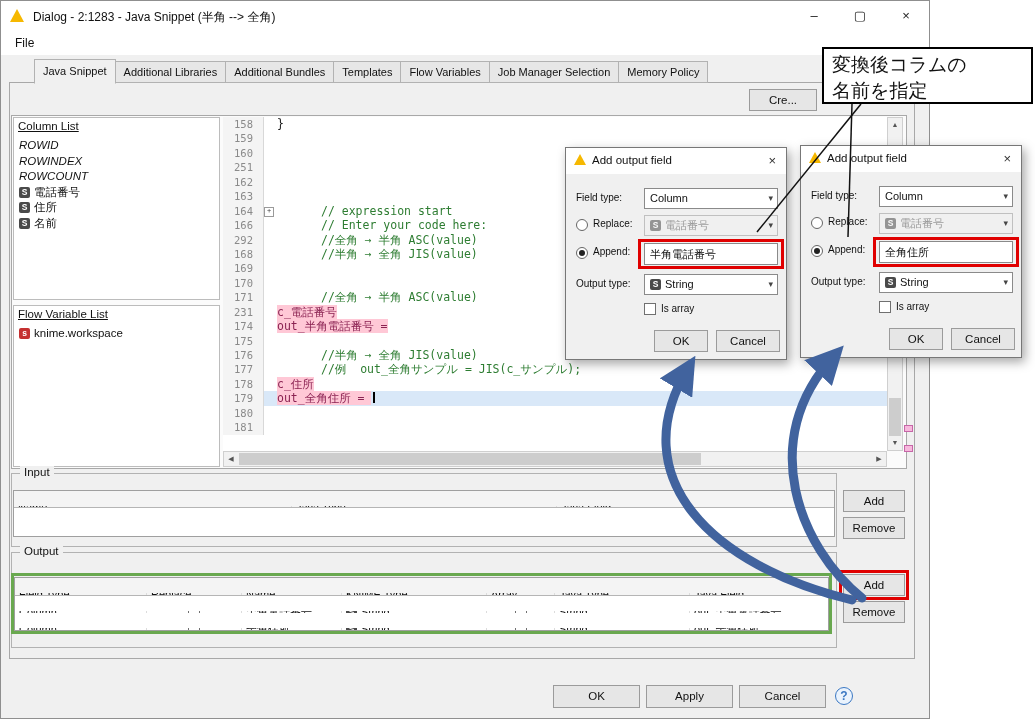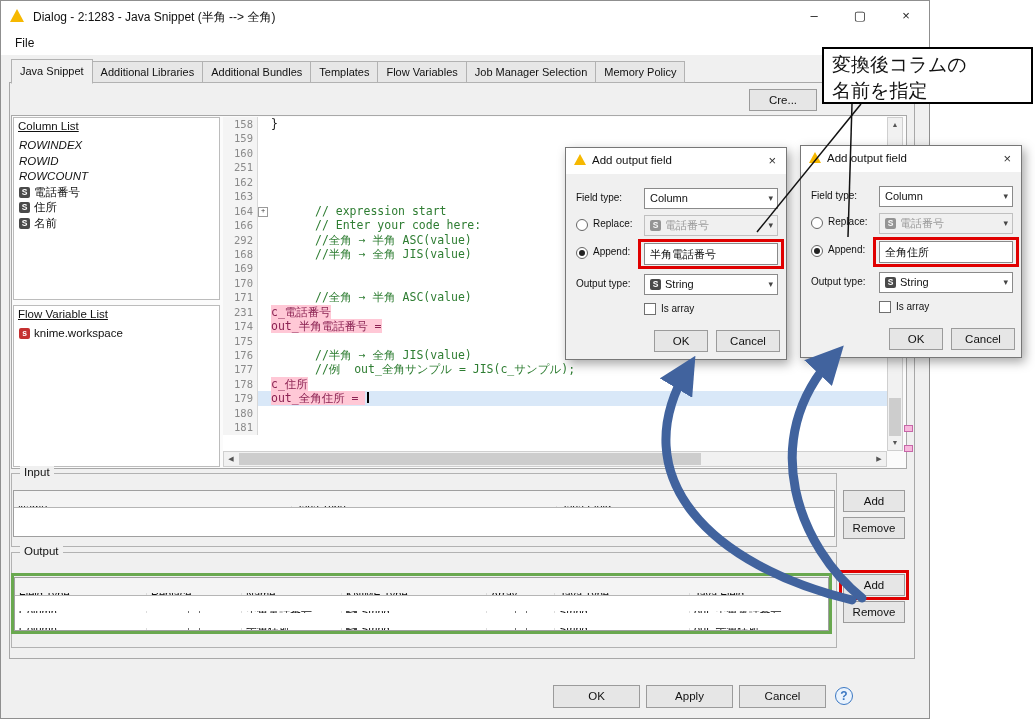--- a/index.html
+++ b/index.html
@@ -9,40 +9,40 @@
   .titlebar{position:absolute;left:0;top:0;width:928px;height:30px;background:#fff;}
   .knime-tri{position:absolute;left:9px;top:8px;width:0;height:0;border-left:7px solid transparent;border-right:7px solid transparent;border-bottom:13px solid #f6b800;}
   .title-text{position:absolute;left:32px;top:8px;font-size:12px;color:#111;white-space:nowrap;}
   .wbtn{position:absolute;top:0;width:46px;height:30px;text-align:center;line-height:30px;font-size:13px;color:#222;}
   
   .menubar{position:absolute;left:0;top:30px;width:928px;height:24px;background:#fff;}
   .menu-item{position:absolute;left:6px;top:3px;padding:2px 8px;font-size:12px;}
   
   .tabbar{position:absolute;left:10px;top:59px;height:23px;display:flex;align-items:flex-end;z-index:3;}
   .tab{height:20px;line-height:20px;padding:0 8px;font-size:11px;background:#e7e7e7;border:1px solid #b2b2b2;border-left:none;white-space:nowrap;}
-  .tab:first-child{border-left:1px solid #b2b2b2;}
+  .tab:first-child{border-left:1px solid #b2b2b2;margin-left:23px;}
   .tab.sel{height:23px;line-height:23px;background:#f0f0f0;border-bottom:1px solid #f0f0f0;margin-bottom:-1px;}
   .panel{position:absolute;left:8px;top:81px;width:906px;height:577px;border:1px solid #a8a8a8;background:#f0f0f0;box-sizing:border-box;}
   .create-btn{position:absolute;left:748px;top:88px;width:68px;height:22px;background:#e6e6e6;border:1px solid #9b9b9b;font-size:11.5px;text-align:center;line-height:20px;box-sizing:border-box;}
   .snippet-border{position:absolute;left:10px;top:114px;width:896px;height:354px;border:1px solid #a8a8a8;background:#fbfbfb;box-sizing:border-box;}
   
   .listbox{position:absolute;background:#fff;border:1px solid #bcbcbc;box-sizing:border-box;}
   #col-list{left:12px;top:116px;width:207px;height:183px;}
   #flow-list{left:12px;top:304px;width:207px;height:162px;}
   .list-title{position:absolute;left:4px;top:2px;font-size:11.5px;text-decoration:underline;}
   .list-items{position:absolute;left:0;top:20px;right:0;}
   .li{height:15.5px;line-height:15.5px;padding-left:5px;font-size:11.5px;white-space:nowrap;display:flex;align-items:center;}
   .li.italic{font-style:italic;}
   .sicon{display:inline-block;flex:0 0 auto;width:11px;height:11px;background:#4a4a4a;color:#fff;font-size:8.5px;font-weight:bold;text-align:center;line-height:11px;border-radius:2px;margin-right:4px;}
   .sicon.red{background:#c53030;}
   .sicon.dim{opacity:.55;}
   
   #editor{position:absolute;left:222px;top:116px;width:664px;height:334px;background:#fff;overflow:hidden;}
   .eline{display:flex;height:14.45px;line-height:14.45px;font-family:"DejaVu Sans Mono",monospace;font-size:11.5px;}
-  .gut{flex:0 0 auto;width:30px;text-align:right;padding-right:4px;color:#8a8a8a;background:#f4f4f4;border-right:1px solid #d8d8d8;font-size:10.5px;}
+  .gut{flex:0 0 auto;width:30px;text-align:right;padding-right:10px;color:#8a8a8a;background:#f4f4f4;border-right:1px solid #d8d8d8;font-size:10.5px;}
   .fold{flex:0 0 auto;width:10px;position:relative;}
   .foldbox{position:absolute;left:0;top:3px;width:8px;height:8px;border:1px solid #9a9a9a;background:#fff;font-size:7px;line-height:7px;text-align:center;color:#444;}
   .code{padding-left:3px;color:#1a1a1a;white-space:pre;}
   .code.cmt{color:#2e7d32;margin-left:44px;}
   .mark{background:#ffc8d6;color:#8b2252;}
   .curline{background:#d9e8f8;}
   .caret{display:inline-block;width:1.5px;height:11px;background:#000;margin-left:2px;vertical-align:-1px;}
   
   .vscroll{position:absolute;left:886px;top:116px;width:16px;height:334px;background:#f1f1f1;border:1px solid #cfcfcf;box-sizing:border-box;}
   .hscroll{position:absolute;left:222px;top:450px;width:664px;height:16px;background:#f1f1f1;border:1px solid #cfcfcf;box-sizing:border-box;}
@@ -120,22 +120,22 @@
     </div>
   <div class="panel"></div>
 
   <div class="create-btn">Cre...</div>
 
   <div class="snippet-border"></div>
 
   <div class="listbox" id="col-list">
     <div class="list-title">Column List</div>
     <div class="list-items" id="col-items">
+        <div class="li italic">ROWID</div>
         <div class="li italic">ROWINDEX</div>
-        <div class="li italic">ROWID</div>
         <div class="li italic">ROWCOUNT</div>
         <div class="li">
           <span class="sicon">S</span>
           <span>電話番号</span>
         </div>
         <div class="li">
           <span class="sicon">S</span>
           <span>住所</span>
         </div>
         <div class="li">

